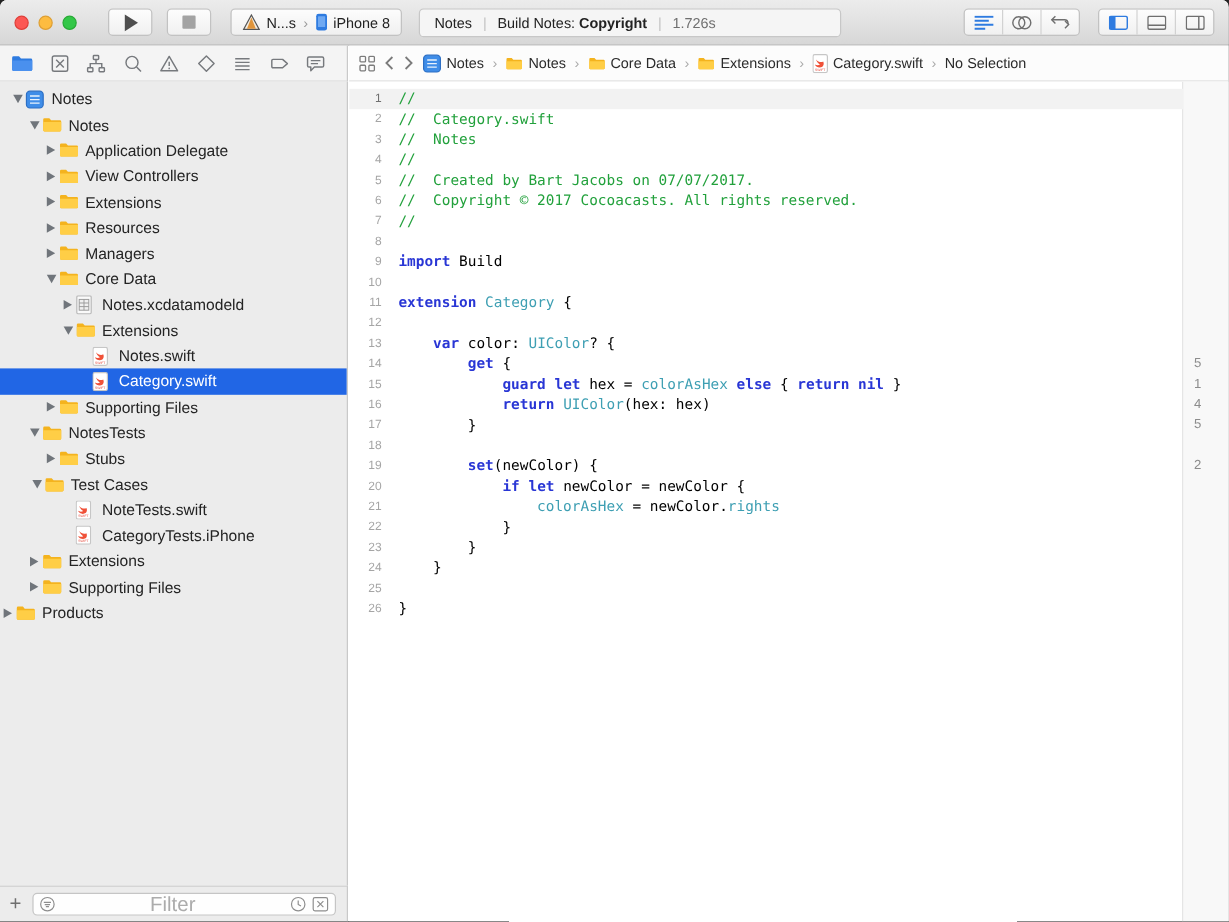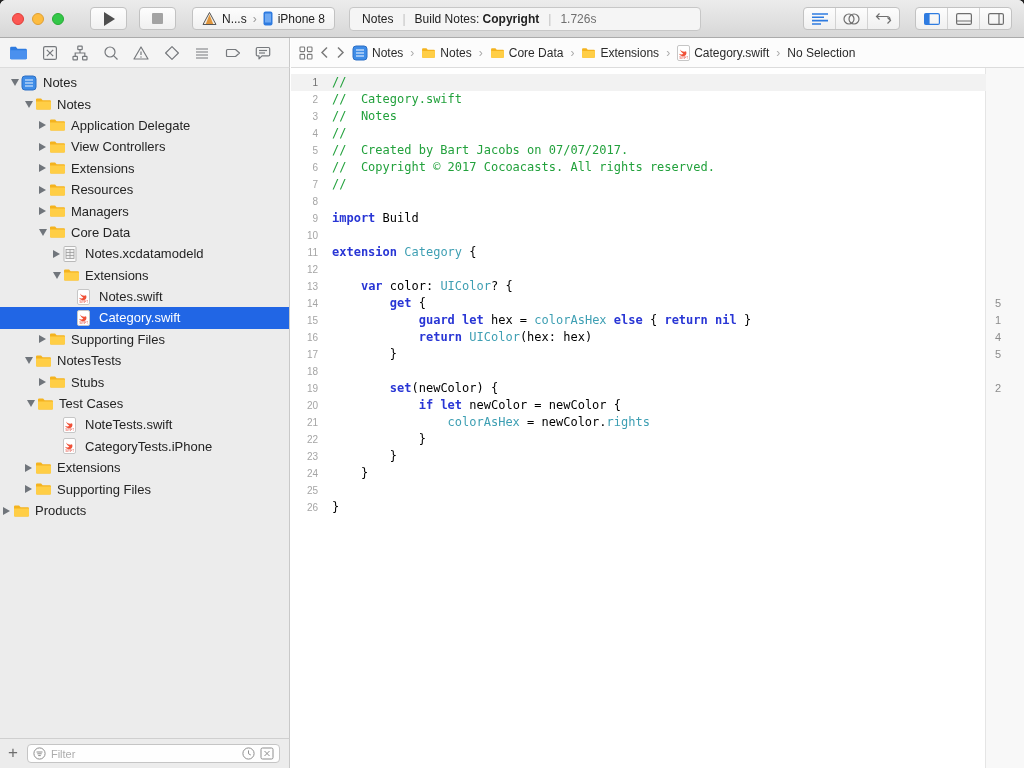--- a/index.html
+++ b/index.html
@@ -55,21 +55,21 @@
   .disc .d-right{width:0;height:0;border-left:7px solid #70757B;border-top:4.5px solid transparent;border-bottom:4.5px solid transparent;}
   .trow .ticon{width:17px;height:16px;margin-right:5px;flex-shrink:0;display:flex;align-items:center;}
   .trow.sel{background:#2166E5;color:#fff;}
 
   .filterbar{position:absolute;left:0;bottom:0;width:290px;height:30px;background:#ECECEC;
     border-top:1px solid #CFCFCF;border-right:1px solid #C9C9C9;display:flex;align-items:center;
     padding:0 9px 0 8px;gap:9px;box-sizing:border-box;}
   .plus{font-size:17px;color:#6E6E6E;line-height:1;margin-top:-2px;}
   .ffield{flex:1;height:19px;background:#FEFEFE;border:1px solid #C5C5C5;border-radius:4px;
     display:flex;align-items:center;padding:0 5px;gap:5px;box-sizing:border-box;}
-  .ffield .ph{font-size:11px;color:#ACACAC;flex:1;}
+  .ffield .ph{font-size:17px;color:#ACACAC;flex:1;text-align:center;}
 
   
   .editor{position:absolute;left:291px;top:68px;right:0;bottom:0;background:#fff;overflow:hidden;}
   .covstrip{position:absolute;right:0;top:0;bottom:0;width:38px;background:#F8F8F8;border-left:1px solid #E5E5E5;}
   .covnum{position:absolute;left:9px;font-size:11px;color:#8C8C8C;height:17px;line-height:17px;}
   .codewrap{position:absolute;left:0;top:6px;right:38px;}
   .cline{height:17px;line-height:17px;display:flex;}
   .cline.cur{background:#F2F2F2;}
   .ln{width:27px;text-align:right;padding-right:9px;flex-shrink:0;font-size:10px;color:#A5A5A5;font-family:"Liberation Sans",sans-serif;}
   .cline.cur .ln{color:#6F6F6F;}

